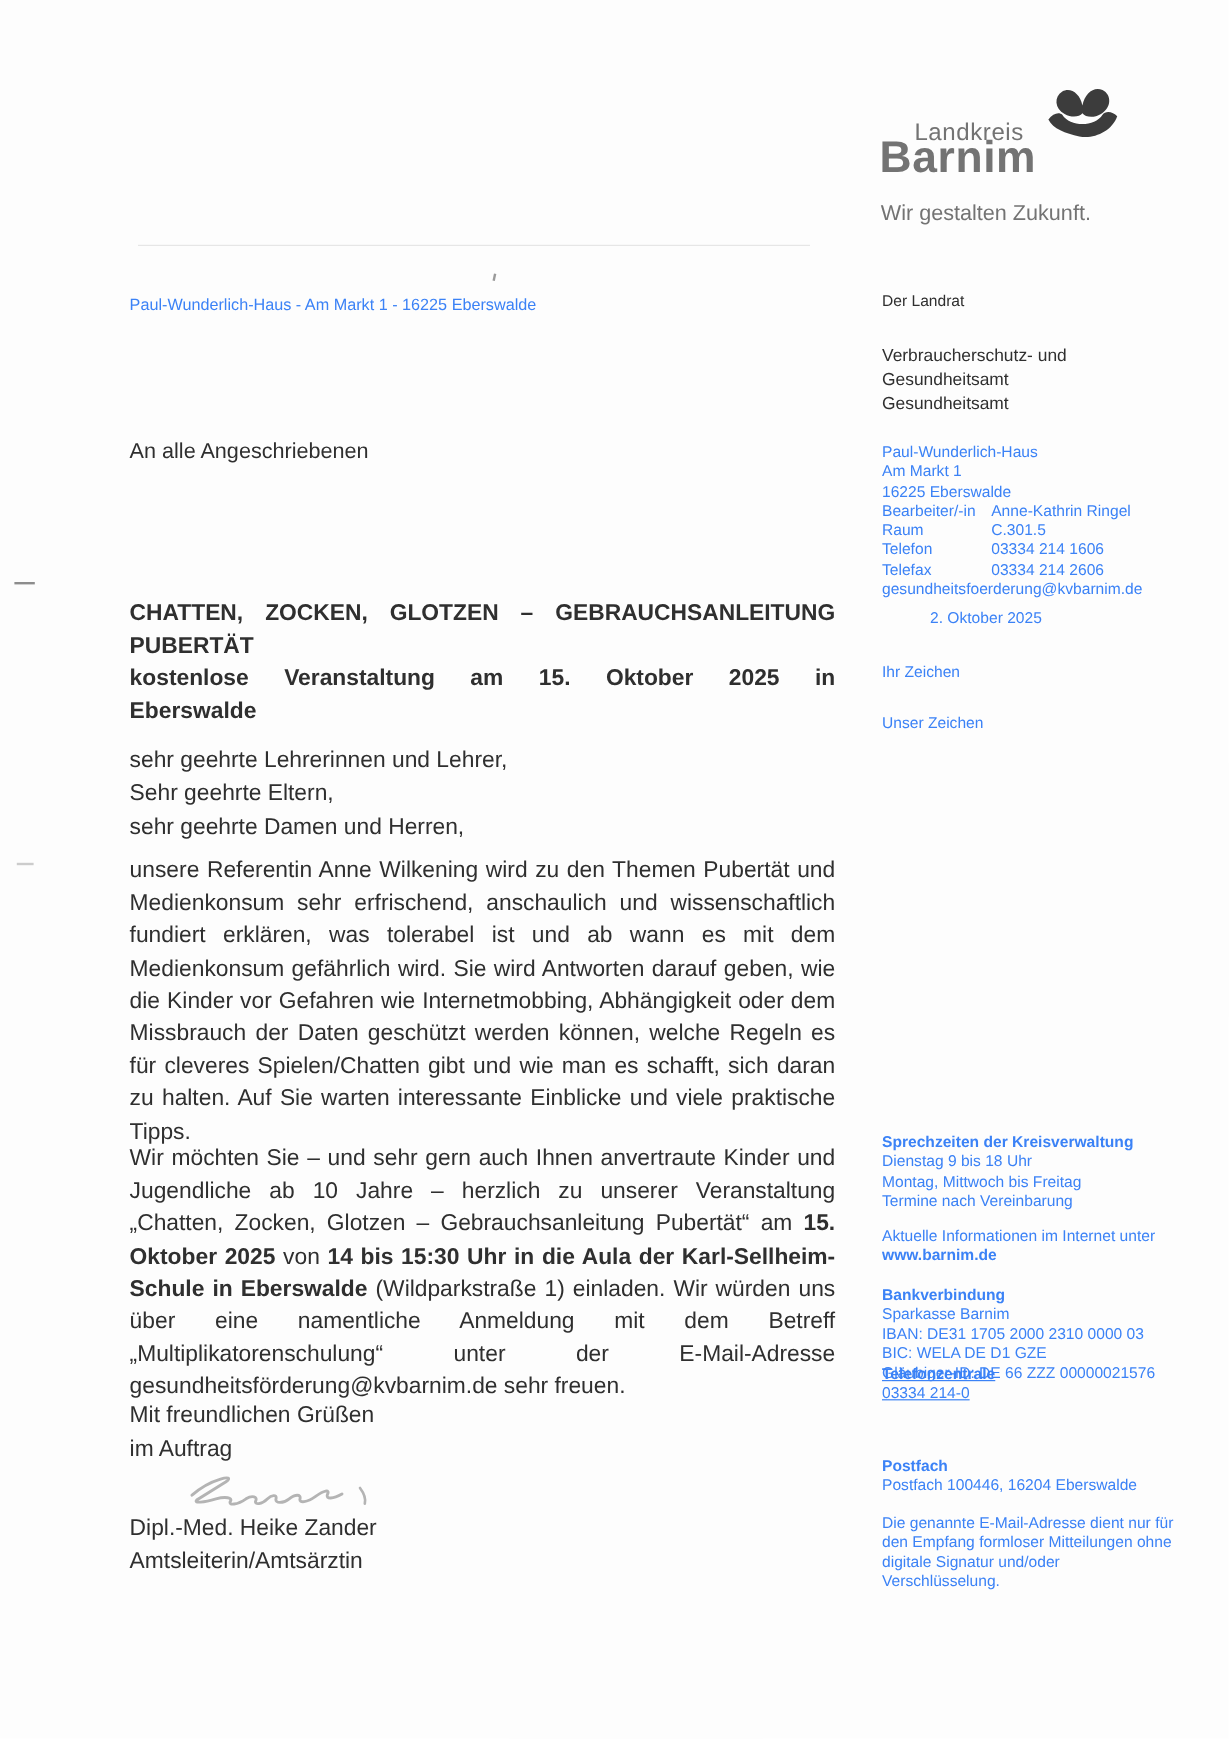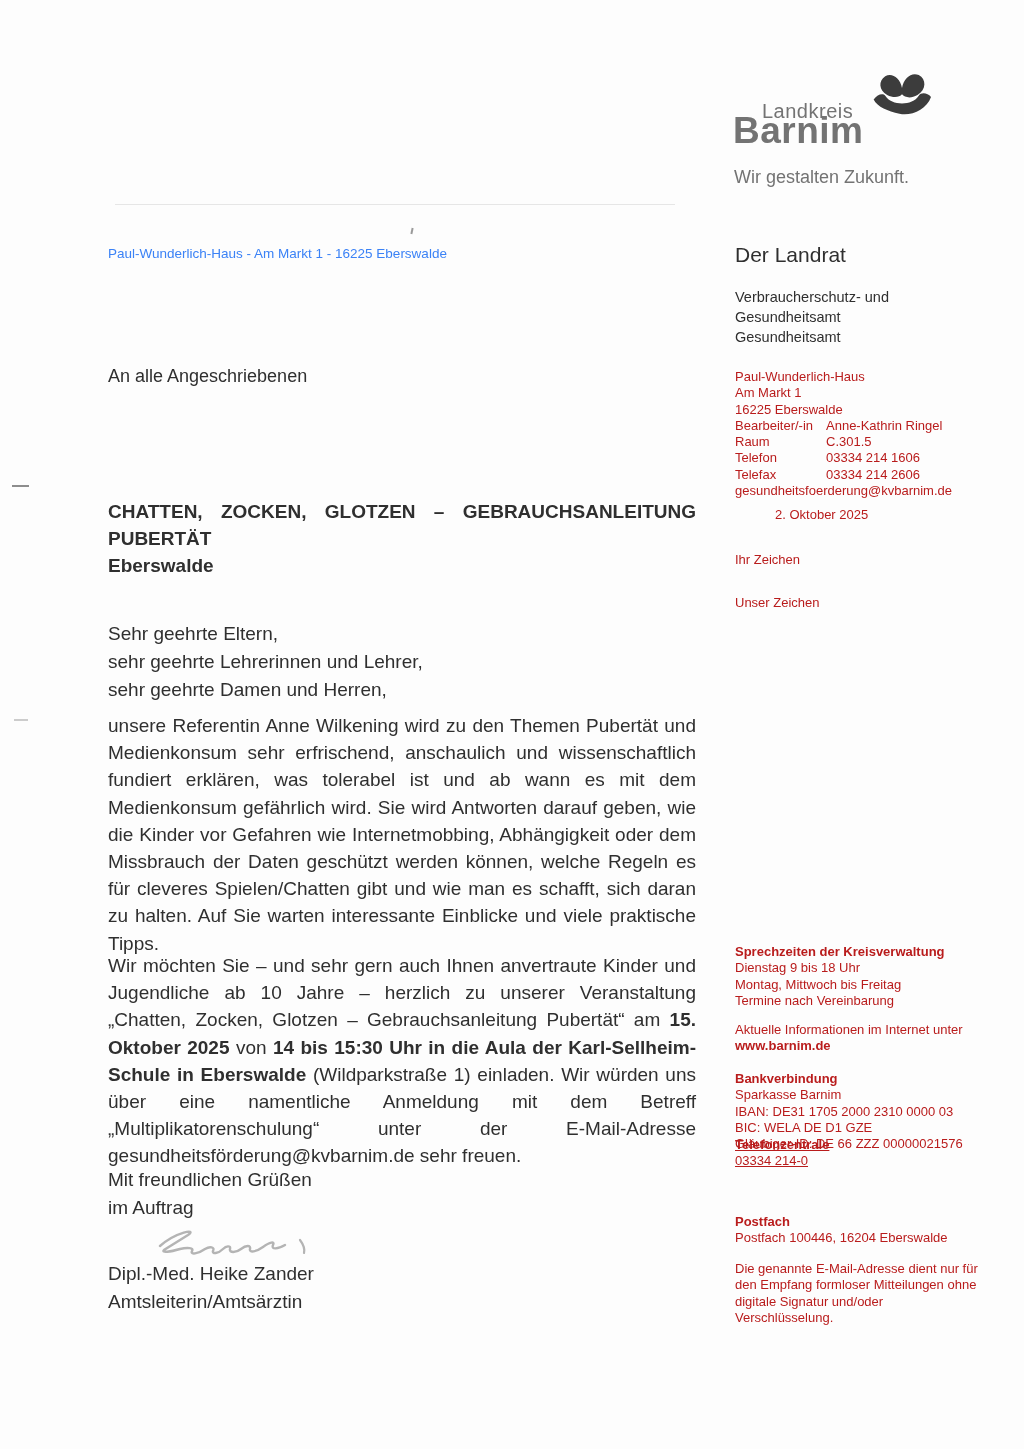--- a/index.html
+++ b/index.html
@@ -23,22 +23,22 @@
 
   
   .artifact-line{left:115px;top:204px;width:560px;height:1px;background:#e6e6e6;}
   .speck{left:411px;top:228px;width:2px;height:6px;background:#9a9a9a;transform:rotate(12deg);}
   .fold1{left:12px;top:485px;width:17px;height:2px;background:#8d8d8d;}
   .fold2{left:14px;top:719px;width:14px;height:2px;background:#cccccc;}
 
   .sender{left:108px;top:246px;font-size:13.5px;color:#3b82f6;}
 
   
-  .col{left:735px;width:256px;font-size:13px;line-height:16.3px;color:#b91c1c;}
-  .landrat{left:735px;top:243px;font-size:21px;}
+  .col{left:735px;width:256px;font-size:13px;line-height:16.3px;color:#3b82f6;}
+  .landrat{left:735px;top:243px;font-size:13px;}
   .office{left:735px;top:287px;font-size:14.5px;line-height:20px;}
   .addr{top:369px;}
   .row-label{display:inline-block;width:91px;}
   .date{top:507px;margin-left:40px;}
   .ihr{top:552px;}
   .unser{top:595px;}
   .sprech{top:944px;}
   .internet{top:1022px;}
   .bank{top:1071px;}
   .telzentrale{top:1137px;text-decoration:underline;}
@@ -139,26 +139,27 @@
     <div class="bold">Postfach</div>
     <div>Postfach 100446, 16204 Eberswalde</div>
   </div>
 
   <div class="abs col note">Die genannte E-Mail-Adresse dient nur für den Empfang formloser Mitteilungen ohne digitale Signatur und/oder Verschlüsselung.</div>
 
   <div class="abs recipient">An alle Angeschriebenen</div>
 
   <div class="abs subject">
     <div>CHATTEN, ZOCKEN, GLOTZEN – GEBRAUCHSANLEITUNG PUBERTÄT</div>
+    <div class="force-justify">kostenlose Veranstaltung am 15. Oktober 2025 in</div>
     <div>Eberswalde</div>
   </div>
 
   <div class="abs salutation">
+    <div>sehr geehrte Lehrerinnen und Lehrer,</div>
     <div>Sehr geehrte Eltern,</div>
-    <div>sehr geehrte Lehrerinnen und Lehrer,</div>
     <div>sehr geehrte Damen und Herren,</div>
   </div>
 
   <div class="abs para p1">unsere Referentin Anne Wilkening wird zu den Themen Pubertät und Medienkonsum sehr erfrischend, anschaulich und wissenschaftlich fundiert erklären, was tolerabel ist und ab wann es mit dem Medienkonsum gefährlich wird. Sie wird Antworten darauf geben, wie die Kinder vor Gefahren wie Internetmobbing, Abhängigkeit oder dem Missbrauch der Daten geschützt werden können, welche Regeln es für cleveres Spielen/Chatten gibt und wie man es schafft, sich daran zu halten. Auf Sie warten interessante Einblicke und viele praktische Tipps.</div>
 
   <div class="abs para p2"><span>Wir möchten Sie – und sehr gern auch Ihnen anvertraute Kinder und Jugendliche ab 10 Jahre – herzlich zu unserer Veranstaltung „Chatten, Zocken, Glotzen – Gebrauchsanleitung Pubertät“ am </span><span class="bold">15. Oktober 2025</span><span> von </span><span class="bold">14 bis 15:30 Uhr in die Aula der Karl-Sellheim-Schule in Eberswalde</span><span> (Wildparkstraße 1) einladen. Wir würden uns über eine namentliche Anmeldung mit dem Betreff „Multiplikatorenschulung“ unter der E-Mail-Adresse gesundheitsförderung@kvbarnim.de sehr freuen.</span></div>
 
   <div class="abs closing">
     <div>Mit freundlichen Grüßen</div>
     <div>im Auftrag</div>

